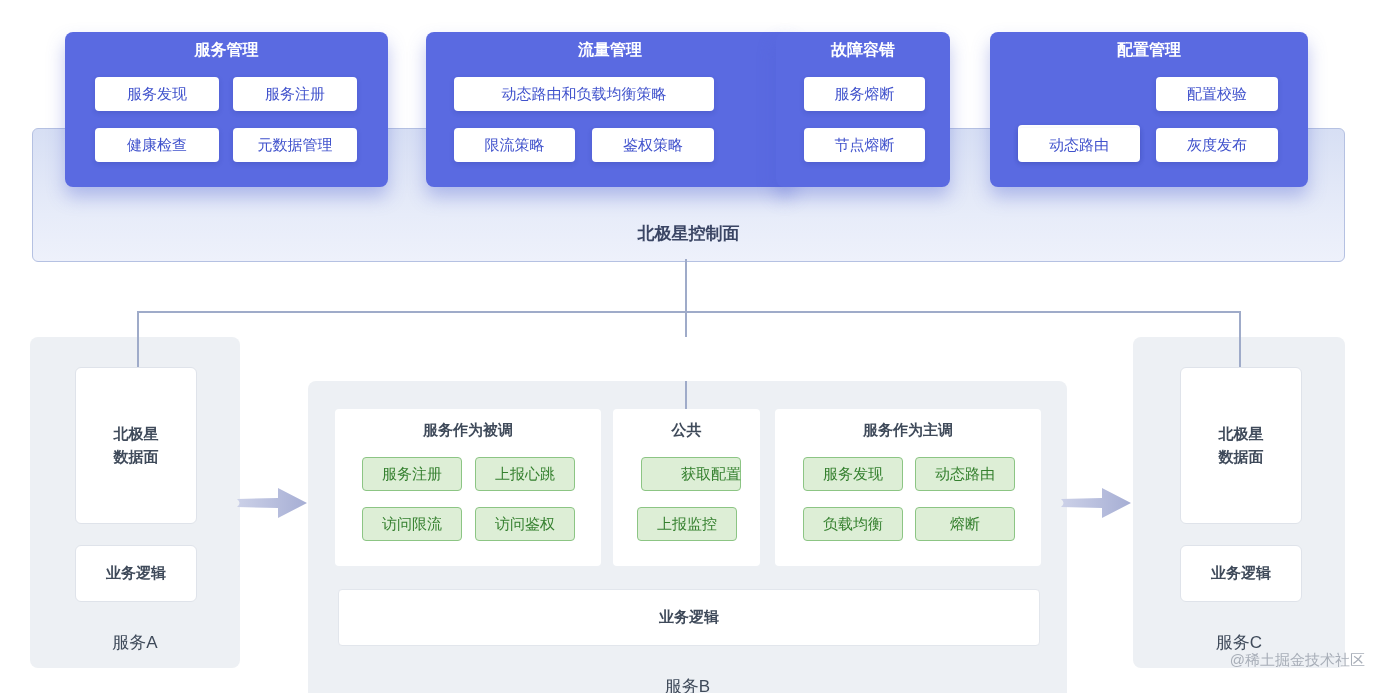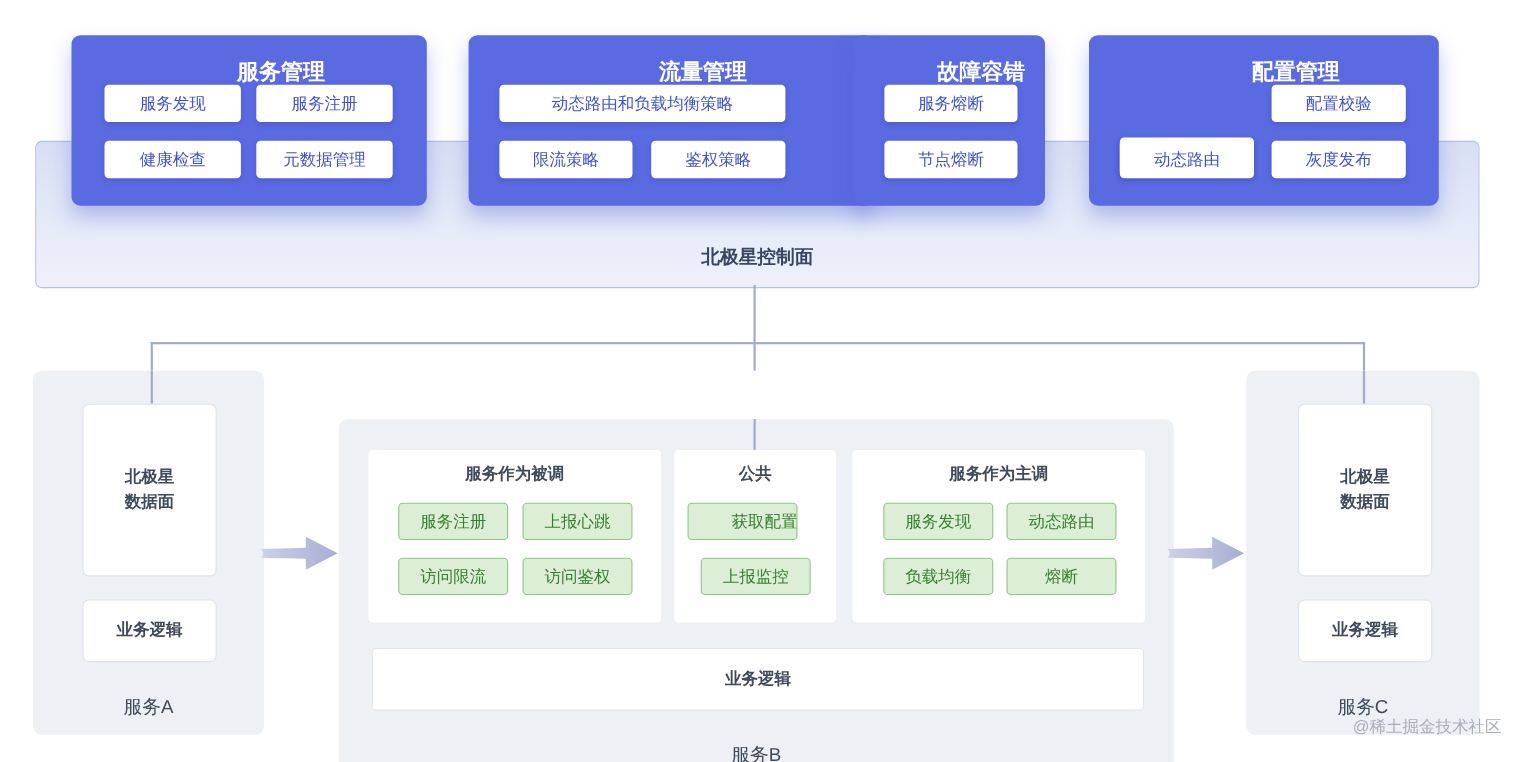--- a/index.html
+++ b/index.html
@@ -25,22 +25,22 @@
     text-align:center;font-size:17px;font-weight:bold;color:#3a4564;
   }
 
   
   .pcard{
     position:absolute;top:32px;height:155px;
     background:#5a6ae1;border-radius:8px;
     box-shadow:0 10px 18px rgba(77,94,210,.35);
   }
   .pcard-title{
-    position:absolute;top:20px;left:0;width:100%;
-    text-align:center;font-size:20px;font-weight:bold;color:#ffffff;padding-left:29px;
+    position:absolute;top:8px;left:0;width:100%;
+    text-align:center;font-size:16px;font-weight:bold;color:#ffffff;
   }
   .pbtn{
     position:absolute;height:34px;background:#ffffff;border-radius:4px;
     display:flex;align-items:center;justify-content:center;
     font-size:15px;color:#4052cc;
     box-shadow:0 2px 5px rgba(30,40,120,.18);
     white-space:nowrap;
   }
   #card1{left:65px;width:323px;}
   #card2{left:426px;width:368px;}
@@ -159,21 +159,21 @@
     <div class="panel" style="left:27px;width:266px;">
       <div class="panel-title">服务作为被调</div>
       <div class="gbtn" style="left:27px;top:48px;">服务注册</div>
       <div class="gbtn" style="left:140px;top:48px;">上报心跳</div>
       <div class="gbtn" style="left:27px;top:98px;">访问限流</div>
       <div class="gbtn" style="left:140px;top:98px;">访问鉴权</div>
     </div>
 
     <div class="panel" style="left:305px;width:147px;">
       <div class="panel-title">公共</div>
-      <div class="gbtn" style="left:12px;top:48px;padding-left:40px;">获取配置</div>
+      <div class="gbtn" style="left:28px;top:48px;padding-left:40px;">获取配置</div>
       <div class="gbtn" style="left:24px;top:98px;">上报监控</div>
     </div>
 
     <div class="panel" style="left:467px;width:266px;">
       <div class="panel-title">服务作为主调</div>
       <div class="gbtn" style="left:28px;top:48px;">服务发现</div>
       <div class="gbtn" style="left:140px;top:48px;">动态路由</div>
       <div class="gbtn" style="left:28px;top:98px;">负载均衡</div>
       <div class="gbtn" style="left:140px;top:98px;">熔断</div>
     </div>

